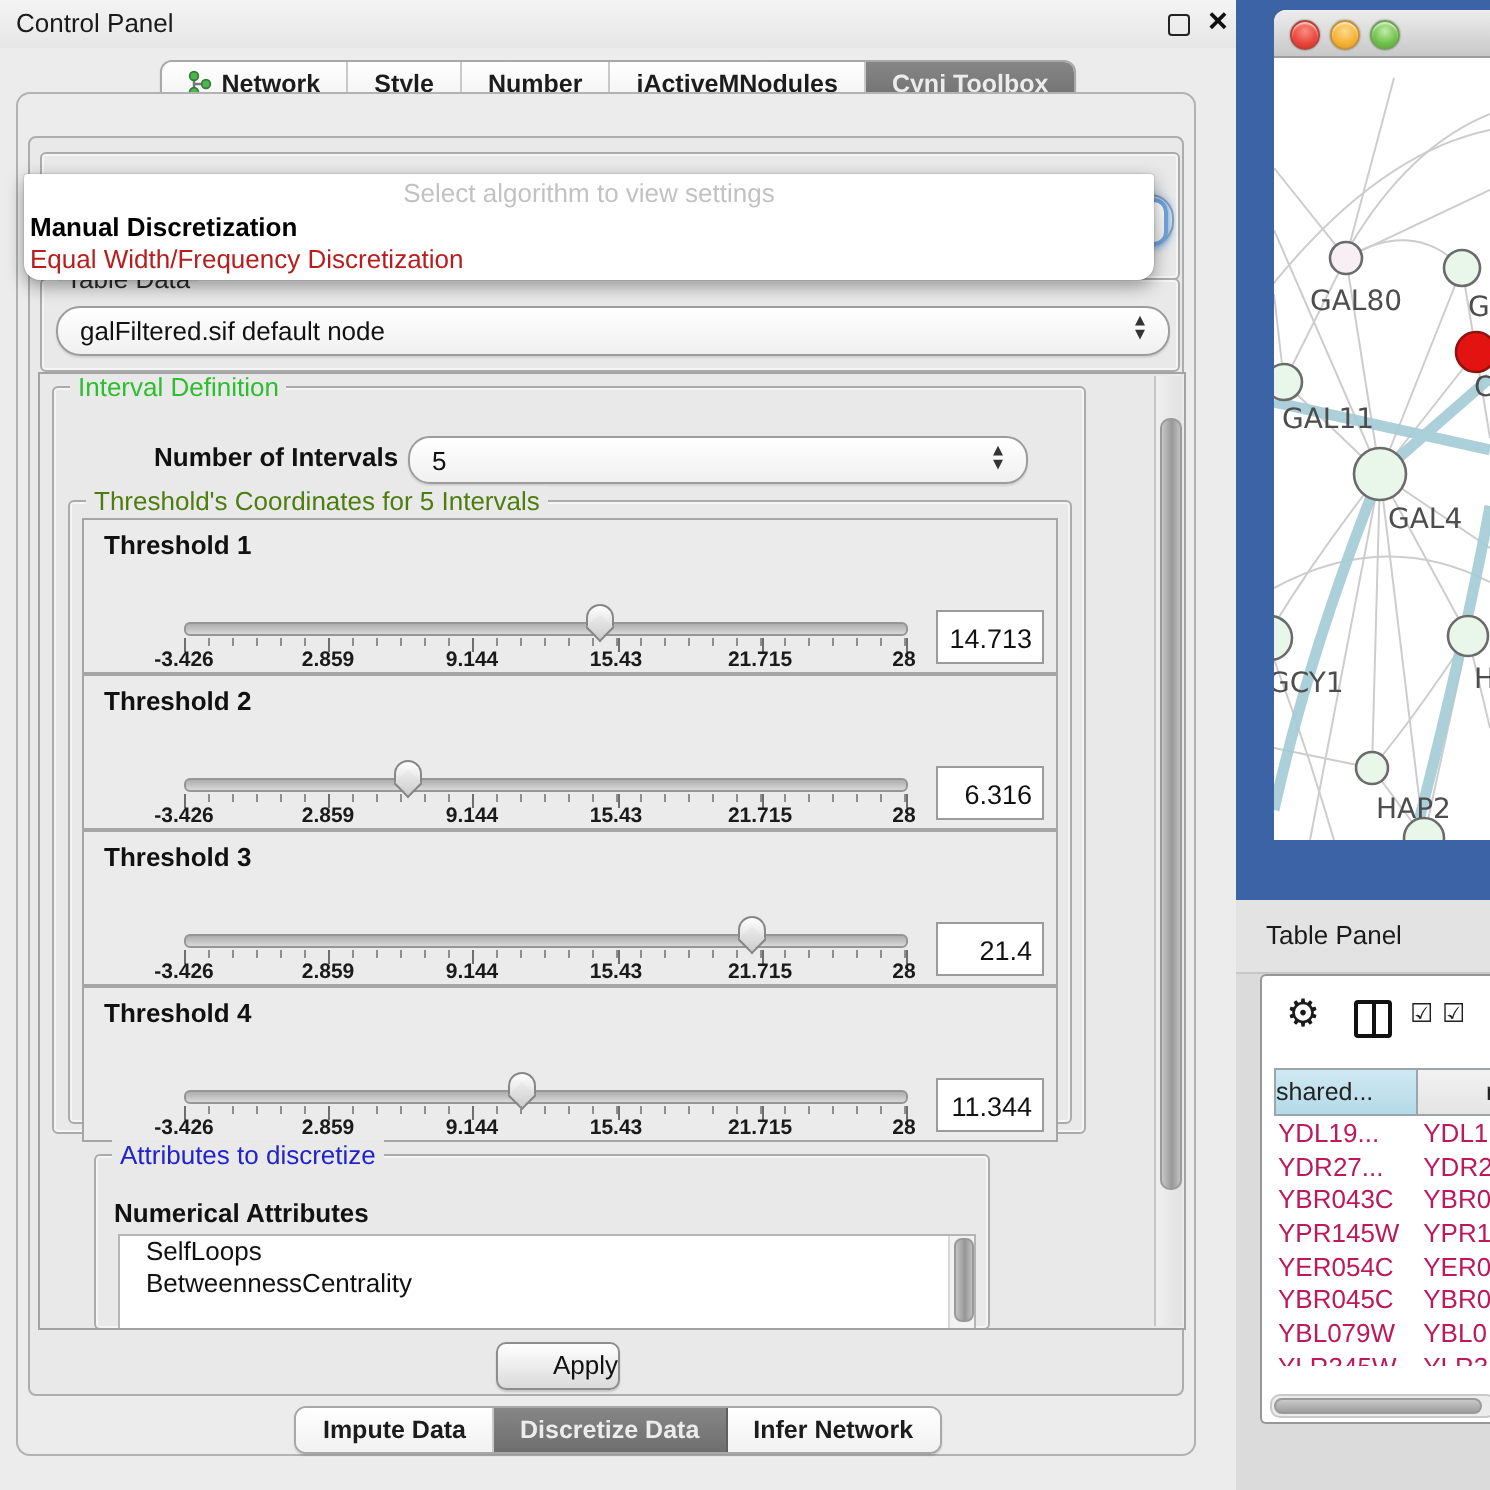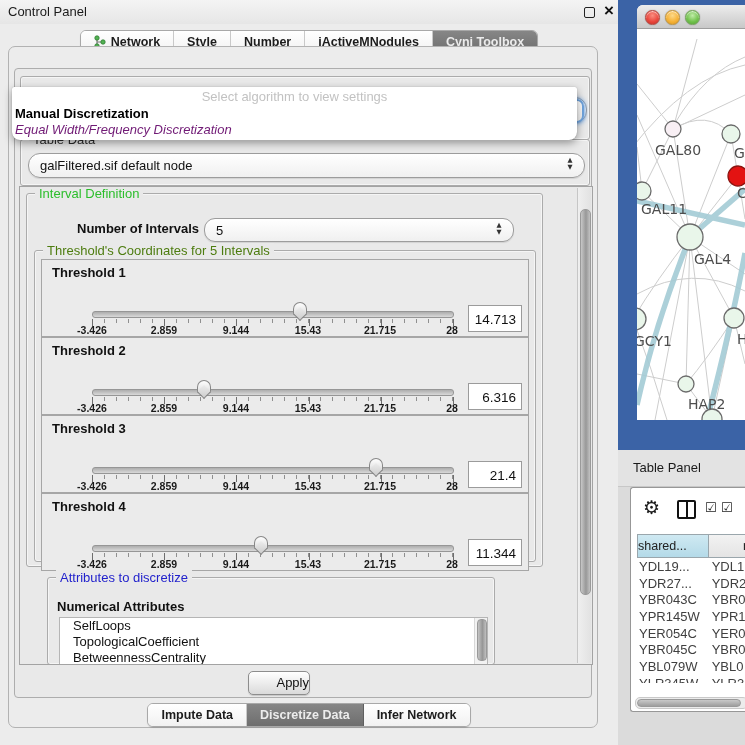--- a/index.html
+++ b/index.html
@@ -42,21 +42,21 @@
   #algo-group .gtitle{color:#c2410c;margin-top:24px;}
   #algo-combo{left:8px;top:20px;width:556px;height:24px;position:absolute;}
   #algo-combo .focusring{position:absolute;right:2px;top:1px;width:25px;height:20px;border:2px solid #6FA3DC;
         border-radius:7px;box-shadow:0 0 4px 1px rgba(90,150,220,.8);background:linear-gradient(#FFF,#EDEDED);}
 
   
   #popup{left:12px;top:87px;width:565px;height:53px;background:#FFFFFF;z-index:40;
          border-radius:2px 2px 8px 8px;box-shadow:0 3px 9px rgba(0,0,0,.38),0 0 1px rgba(0,0,0,.3);}
   #popup .hint{position:absolute;left:0;top:2px;width:100%;text-align:center;font-size:13px;color:#C2C2C2;}
   #popup .it1{position:absolute;left:3px;top:19px;font-size:13px;font-weight:bold;color:#000;}
-  #popup .it2{position:absolute;left:3px;top:35px;font-size:13px;color:#701a75;font-style:italic;}
+  #popup .it2{position:absolute;left:3px;top:35px;font-size:13px;color:#b91c1c;}
 
   
   #tdata-group{left:20px;top:139px;width:568px;height:45px;}
   #tdata-group .gtitle{color:#2B2B2B;}
   #tdata-combo{position:absolute;left:7px;top:13px;width:555px;height:23px;}
 
   
   #viewport{left:19px;top:186px;width:572px;height:477px;border:1px solid #A3A3A3;background:#E9E9E9;overflow:hidden;}
   #vscroll{position:absolute;right:1px;top:1px;width:13px;height:475px;background:linear-gradient(90deg,#EFEFEF,#E2E2E2);border-left:1px solid #C6C6C6;}
   #vscroll .thumbv{position:absolute;left:1.5px;top:21px;width:9px;height:384px;border-radius:5px;
@@ -122,21 +122,21 @@
   #splitcol i{position:absolute;left:6.5px;top:0;width:2px;height:15px;background:#111;}
   .cbicon{position:absolute;top:12px;font-family:"DejaVu Sans",sans-serif;font-size:13px;color:#222;}
   #cb1{left:74px;} #cb2{left:90px;}
   #thead{position:absolute;left:6px;top:46px;height:24px;display:flex;}
   .hcell{box-sizing:border-box;border:1px solid #9AA6AC;border-left:none;font-size:12.5px;color:#222;
          line-height:22px;overflow:hidden;white-space:nowrap;}
   .hcell:first-child{border-left:1px solid #9AA6AC;}
   #hc1{width:72px;background:linear-gradient(#CFE9F2,#B4DAE8);}
   #hc2{width:60px;background:linear-gradient(#F2F2F2,#E4E4E4);text-align:left;padding-left:34px;}
   #trows{position:absolute;left:6px;top:71px;width:109px;height:124px;overflow:hidden;}
-  .trow{height:16.7px;display:flex;font-size:13px;color:#404040;white-space:nowrap;justify-content:space-between;}
+  .trow{height:16.7px;display:flex;font-size:13px;color:#be185d;white-space:nowrap;justify-content:space-between;}
   .trow .c1{width:74px;padding-left:2px;overflow:hidden;}
   .trow .c2{width:35px;overflow:hidden;}
   #hscroll{position:absolute;left:4px;top:209px;width:111px;height:10px;background:#ECECEC;border:1px solid #C9C9C9;border-radius:5px;}
   #hscroll .thumbh{position:absolute;left:1px;top:0.5px;width:104px;height:8px;border-radius:4px;
         background:linear-gradient(#C9C9C9,#9E9E9E);border:1px solid #9A9A9A;box-sizing:border-box;}
 
   svg text{font-family:"DejaVu Sans","Liberation Sans",sans-serif;font-size:14px;fill:#4D4D4D;}
   #neticon{display:inline-block;}
 </style>
 </head>
@@ -324,21 +324,20 @@
           <div class="vbox">11.344</div>
         </div>
       </div>
     </div>
 
     <div id="attr-group" class="group">
       <span class="gtitle">Attributes to discretize</span>
       <div id="numattr">Numerical Attributes</div>
       <div id="attrlist">
         <div class="li">SelfLoops</div>
-        <div class="li">TopologicalCoefficient</div>
         <div class="li">BetweennessCentrality</div>
         <div class="lscroll">
             <div class="lthumb"></div>
           </div>
       </div>
     </div>
 
     <div id="vscroll">
       <div class="thumbv"></div>
     </div>

